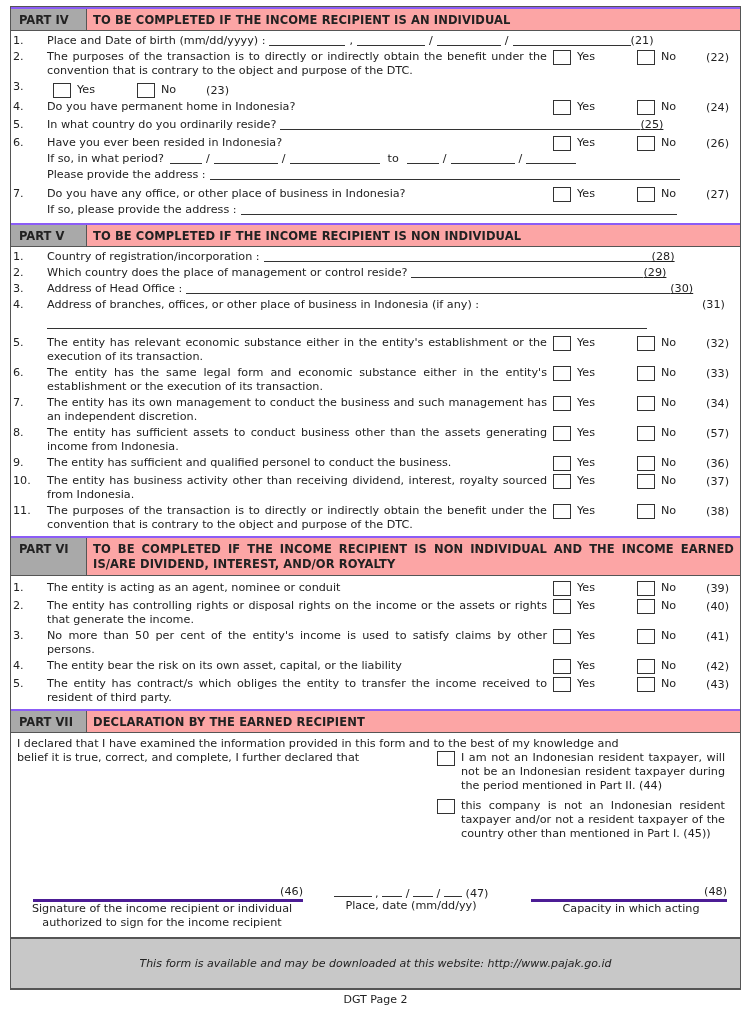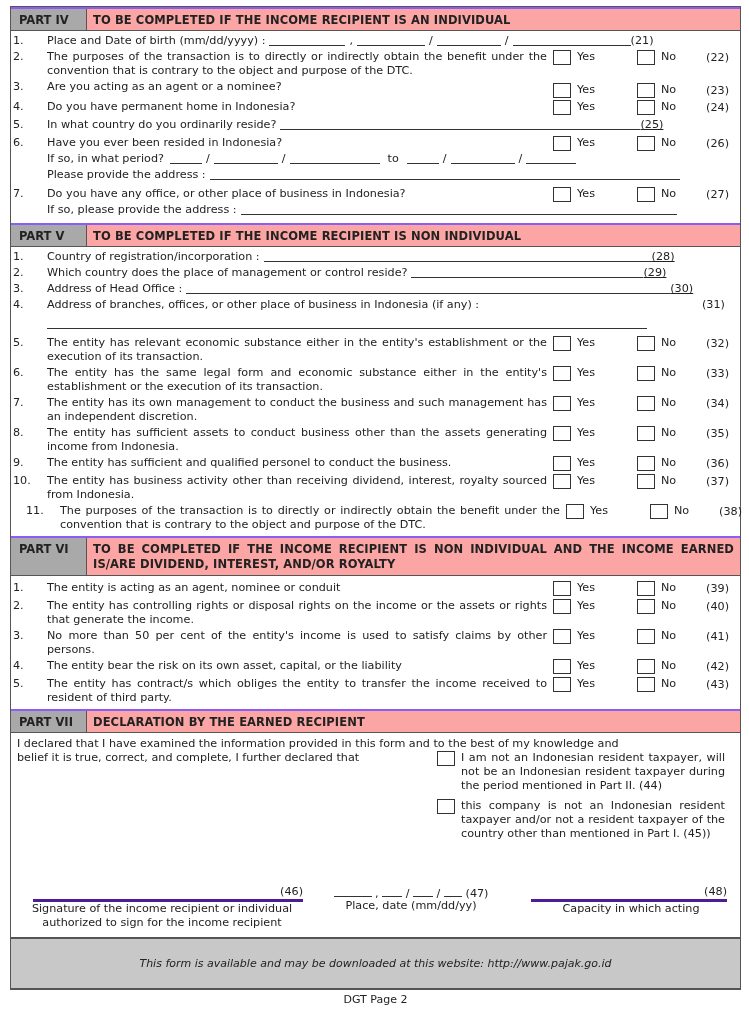--- a/index.html
+++ b/index.html
@@ -63,21 +63,20 @@
             </div>
           <div class="opt-no">
               <div class="box"></div>
               <span>No</span>
             </div>
           <span class="code">(22)</span>
         </div>
       </div>
       <div class="row" style="margin-top:2px">
         <span class="num">3.</span>
-        <span class="txt">Are you acting as an agent or a nominee?</span>
         <div class="yn" style="margin-left:6px;margin-top:3px">
           <div class="opt">
               <div class="box"></div>
               <span>Yes</span>
             </div>
           <div class="opt-no">
               <div class="box"></div>
               <span>No</span>
             </div>
           <span class="code">(23)</span>
@@ -244,21 +243,21 @@
             <span class="txt">The entity has sufficient assets to conduct business other than the assets generating income from Indonesia.</span>
             <div class="yn" style="margin-left:6px">
               <div class="opt">
                 <div class="box"></div>
                 <span>Yes</span>
               </div>
               <div class="opt-no">
                 <div class="box"></div>
                 <span>No</span>
               </div>
-              <span class="code">(35)</span>
+              <span class="code">(57)</span>
             </div>
           </div>
           <div class="row" style="margin-top: 2px;">
             <span class="num">9.</span>
             <span class="txt">The entity has sufficient and qualified personel to conduct the business.</span>
             <div class="yn" style="margin-left:6px">
               <div class="opt">
                 <div class="box"></div>
                 <span>Yes</span>
               </div>
@@ -277,21 +276,21 @@
                 <div class="box"></div>
                 <span>Yes</span>
               </div>
               <div class="opt-no">
                 <div class="box"></div>
                 <span>No</span>
               </div>
               <span class="code">(37)</span>
             </div>
           </div>
-          <div class="row" style="margin-top: 2px; margin-left: 13px;">
+          <div class="row" style="margin-top: 2px;">
             <span class="num">11.</span>
             <span class="txt">The purposes of the transaction is to directly or indirectly obtain the benefit under the convention that is contrary to the object and purpose of the DTC.</span>
             <div class="yn" style="margin-left:6px">
               <div class="opt">
                 <div class="box"></div>
                 <span>Yes</span>
               </div>
               <div class="opt-no">
                 <div class="box"></div>
                 <span>No</span>

